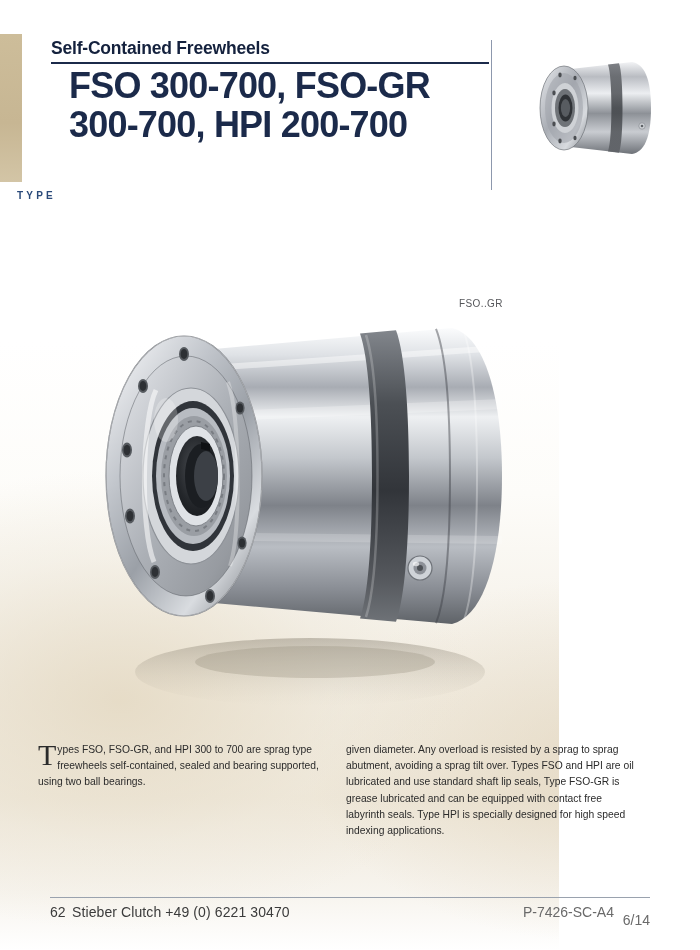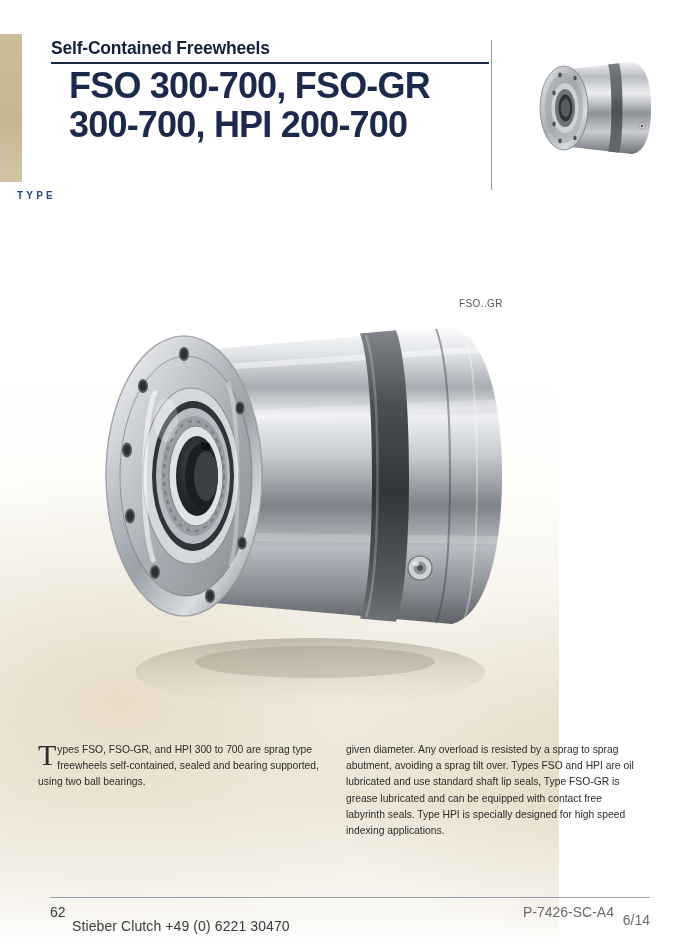--- a/index.html
+++ b/index.html
@@ -155,21 +155,21 @@
   .footer {
     position: absolute;
     left: 50px;
     top: 902px;
     width: 600px;
     height: 20px;
     font-size: 14px;
     color: #3b3b3b;
   }
   .f-page { position: absolute; left: 0; top: 2px; }
-  .f-name { position: absolute; left: 22px; top: 16px; letter-spacing: 0.1px; }
+  .f-name { position: absolute; left: 22px; top: 2px; letter-spacing: 0.1px; }
   .f-code { position: absolute; right: 36px; top: 2px; color: #6a6a6a; padding-left: 36px; }
   .f-date { position: absolute; right: 0; top: 10px; color: #6a6a6a; }
 </style>
 </head>
 <body>
 
 <div class="page">
 
   <div class="header">
     <div class="tan-bar"></div>

